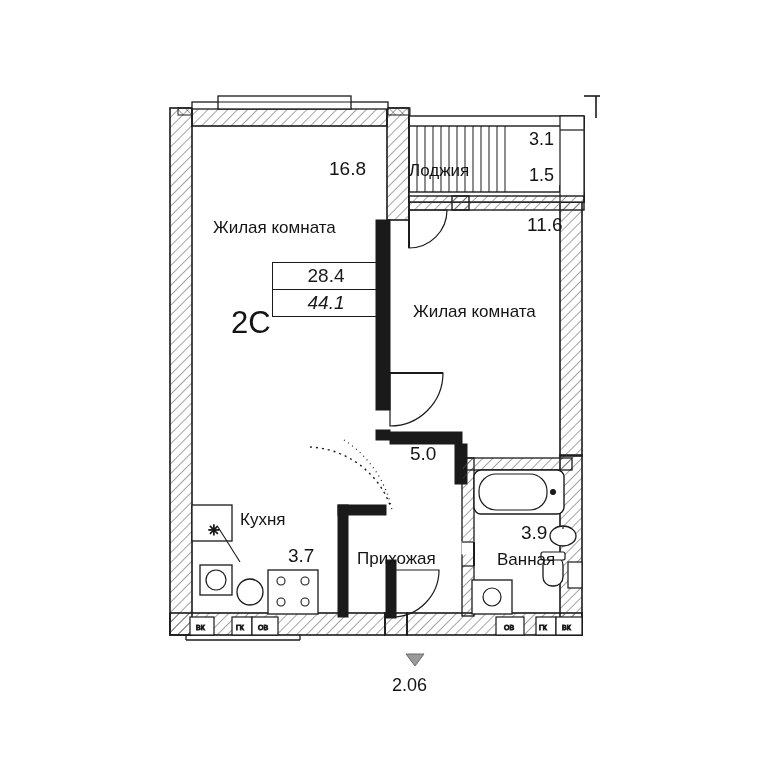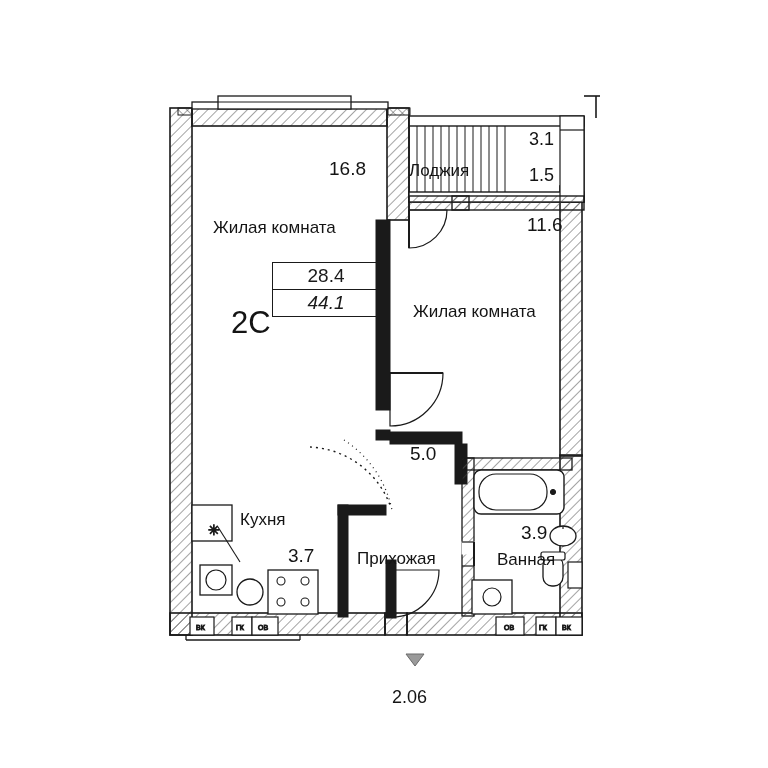--- a/index.html
+++ b/index.html
@@ -32,21 +32,21 @@
     box-sizing:border-box;
     padding:0;
   }
   .areas-box .row{
     height:26px;
     display:flex;align-items:center;justify-content:center;
     border-bottom:1.3px solid #1a1a1a;
     font-size:19px;
   }
   .areas-box .row:last-child{border-bottom:none;font-style:italic;}
-  .entry-val{font-size:18px;margin-top:12px;}
+  .entry-val{font-size:18px;}
 </style>
 </head>
 <body>
 
 <div id="plan">
 
   <svg width="768" height="768" viewBox="0 0 768 768">
     <defs>
       <pattern id="hatchWall" width="7" height="7" patternTransform="rotate(45)" patternUnits="userSpaceOnUse">
         <line x1="0" y1="0" x2="0" y2="7" stroke="#4a4a4a" stroke-width="1"></line>

